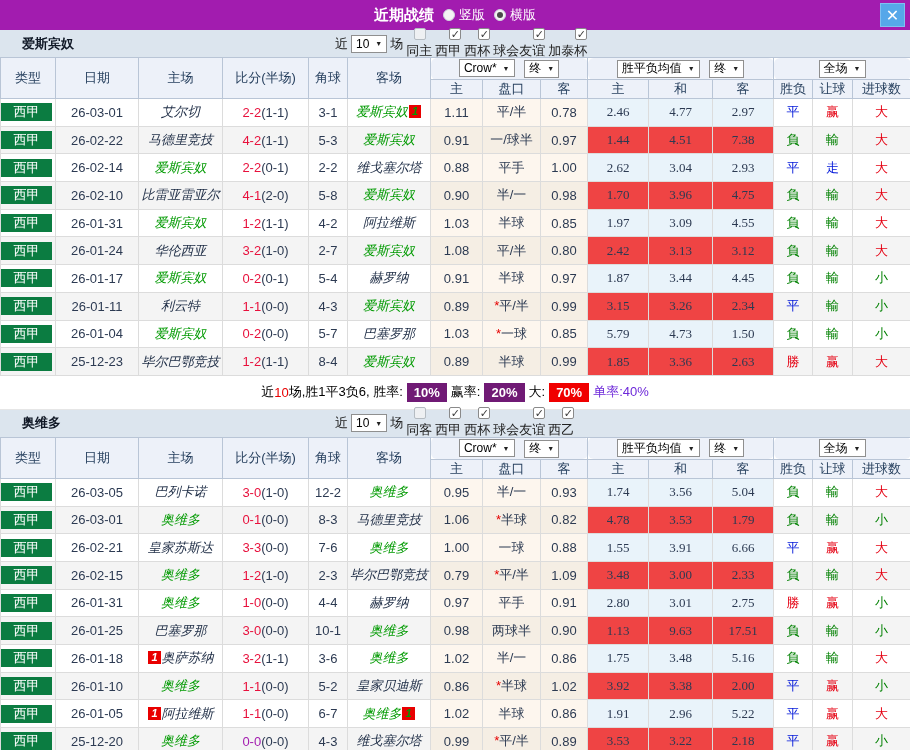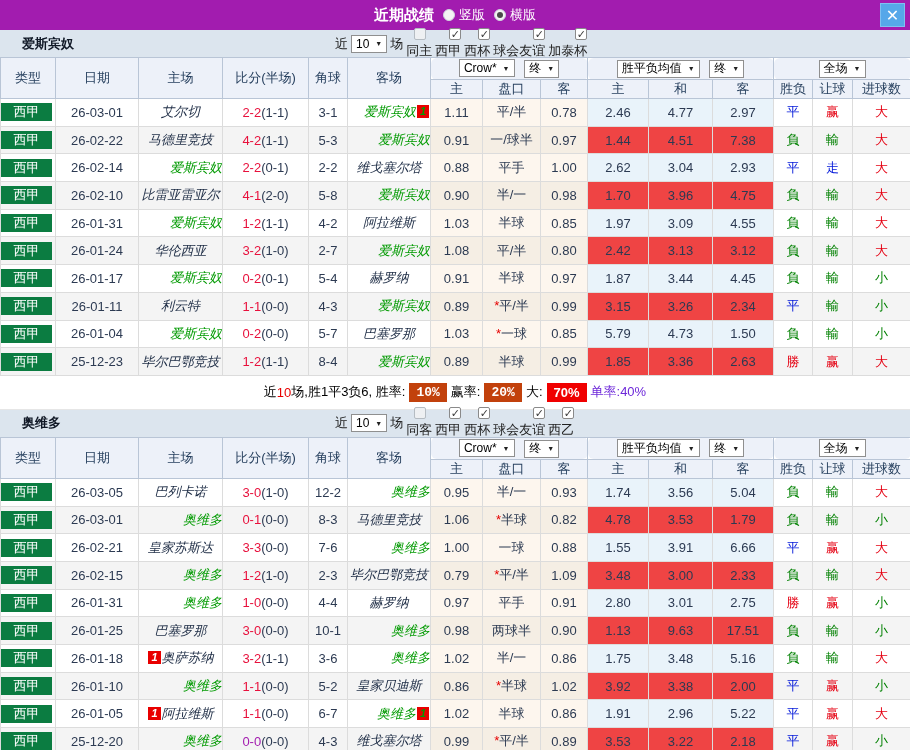--- a/index.html
+++ b/index.html
@@ -31,38 +31,38 @@
   .tbl th{border:1px solid #b9c5d6;background:#edf1f9;color:#28415f;font-weight:normal;font-size:13px;padding:0;overflow:hidden;white-space:nowrap;}
   tr.h1 th{height:21px;}
   tr.h2 th{height:16px;}
   th.grp{text-align:center;border-radius:6px;}
   th.grp .sel{margin:0 3px;}
 
   .tbl td{border:1px solid #dcdcdc;text-align:center;padding:0;font-size:13px;color:#2c3a52;overflow:hidden;white-space:nowrap;background:#fff;}
   tbody[data-rows] tr{height:27.7px;}
   tr.even td{background:#f4f4f4;}
   td.hc{background:#fdf6ee;}   tr.even td.hc{background:#f5eee4;}
-  td.eu{background:#e9f3fa;}   tr.even td.eu{background:#ef4444;}
+  td.eu{background:#e9f3fa;font-family:Liberation Serif, serif;}   tr.even td.eu{background:#ef4444;}
   td.lgc{padding:0 3px 0 0;background:#fff;}
   tr.even td.lgc{background:#f4f4f4;}
   .lg{display:flex;align-items:center;justify-content:center;height:100%;background:#0b7c41;color:#fff;}
   td.team{color:#1c2b44;font-style:italic;}
-  td.team.main, td.team.main span{color:#009a00;text-align:right;}
+  td.team.main, td.team.main span{color:#009a00;}
   .ft{color:#e8103c;}
   .ft.pink{color:#a21caf;}
   .ht{color:#2c3a52;}
   .badge{display:inline-block;background:#e80000;color:#fff;font-size:11px;line-height:13px;padding:0 3px;font-weight:bold;margin:0 1px;vertical-align:1px;}
   .star{color:#e60000;}
   .red{color:#e50012;} .green{color:#008000;} .blue{color:#0016d9;}
 
   
   .summary{height:33px;display:flex;align-items:center;justify-content:center;font-size:13px;color:#000;background:#fff;border-bottom:1px solid #e6e6e6;}
   .summary > span{margin:0 2px;}
   .pct{padding:2px 7px;color:#fff;font-weight:bold;}
-  .pg{background:#c2410c;font-family:Liberation Mono, monospace;} .pr{background:#f00000;}
+  .pg{background:#701a75;} .pr{background:#f00000;}
   .rn{color:#e80000;margin:0 !important;}
   .pre{margin-right:0 !important;} .mid{margin-left:0 !important;}
   .bl{color:#6d28d9;text-align:right;}
 </style>
 </head>
 <body>
 
 <div class="app">
 
   <div class="titlebar">

